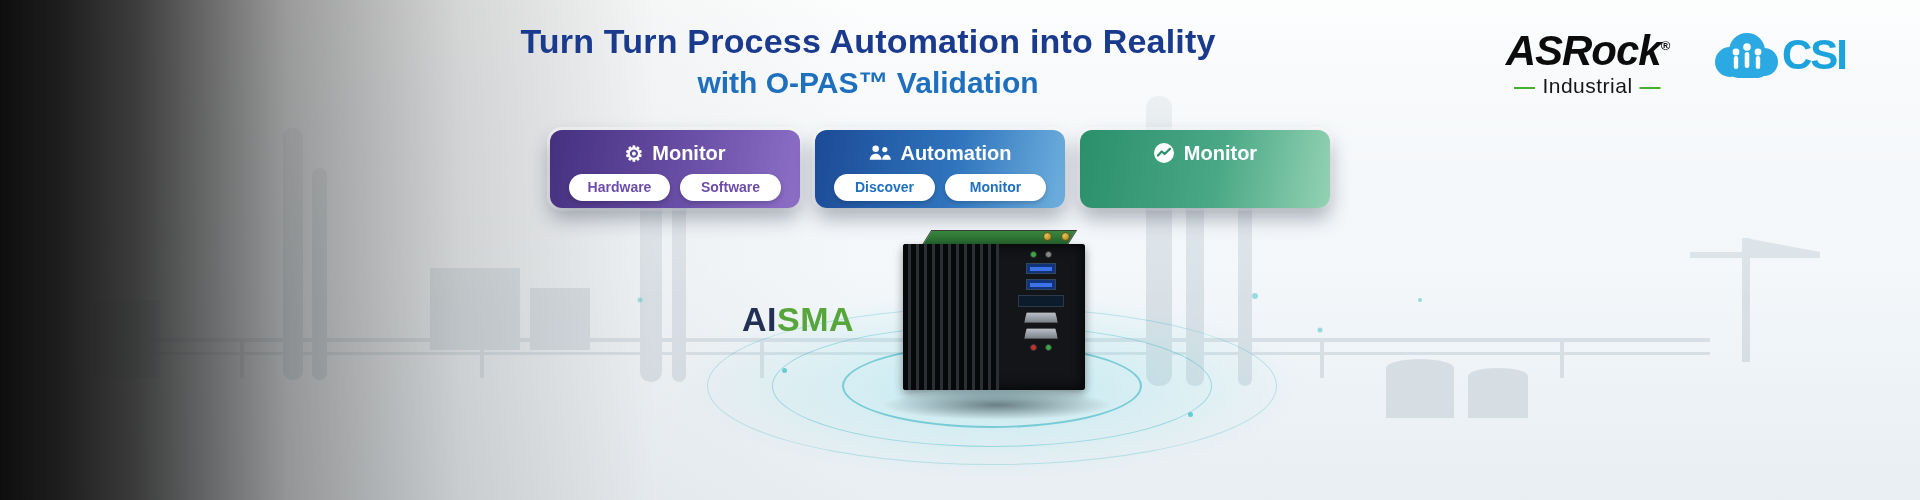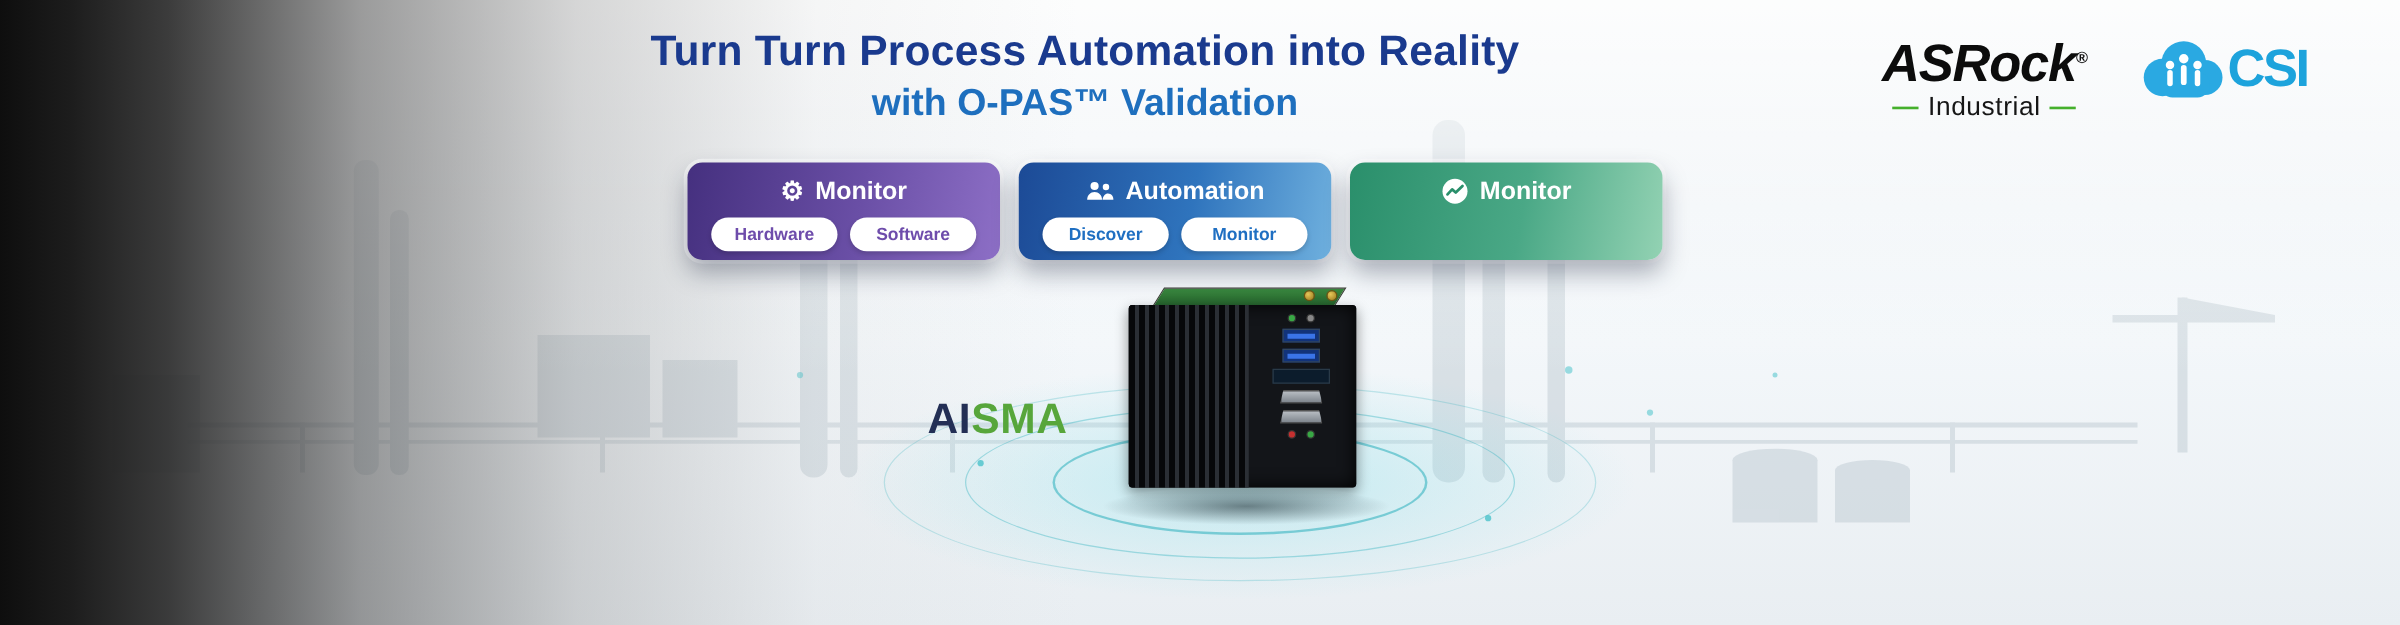--- a/index.html
+++ b/index.html
@@ -83,21 +83,21 @@
   .usb::after { content:""; position:absolute; left:3px; top:3px; width:22px; height:4px; background:#3a74e8; }
   .io-dark { width:46px; height:12px; background:#0c1c2c; border:1px solid #2a3a48; }
   .db9 { width:34px; height:11px; background:linear-gradient(#b9bec4,#7d848c); border:1px solid #555;
     clip-path:polygon(8% 0,92% 0,100% 100%,0 100%); }
   .led { width:7px; height:7px; border-radius:50%; border:1px solid #333; }
   .led-red { background:#c53030; } .led-green { background:#39a845; }
   .dev-shadow { position:absolute; left:-22px; bottom:-16px; width:232px; height:30px;
     background:radial-gradient(ellipse at center, rgba(8,20,26,.5) 0%, rgba(8,20,26,0) 70%); }
 
   
-  .aisma { position:absolute; left:742px; top:300px; font-size:34px; font-weight:bold; letter-spacing:.5px; z-index:5;margin-top:16px; }
+  .aisma { position:absolute; left:742px; top:300px; font-size:34px; font-weight:bold; letter-spacing:.5px; z-index:5; }
   .aisma-p1 { color:#232f55; }
   .aisma-p2 { color:#57a63b; }
 </style>
 </head>
 <body>
 
 <div class="banner">
 
   <svg class="bg-scene" width="1920" height="500" viewBox="0 0 1920 500">
     <g fill="#9fb0ba" opacity="0.30">

